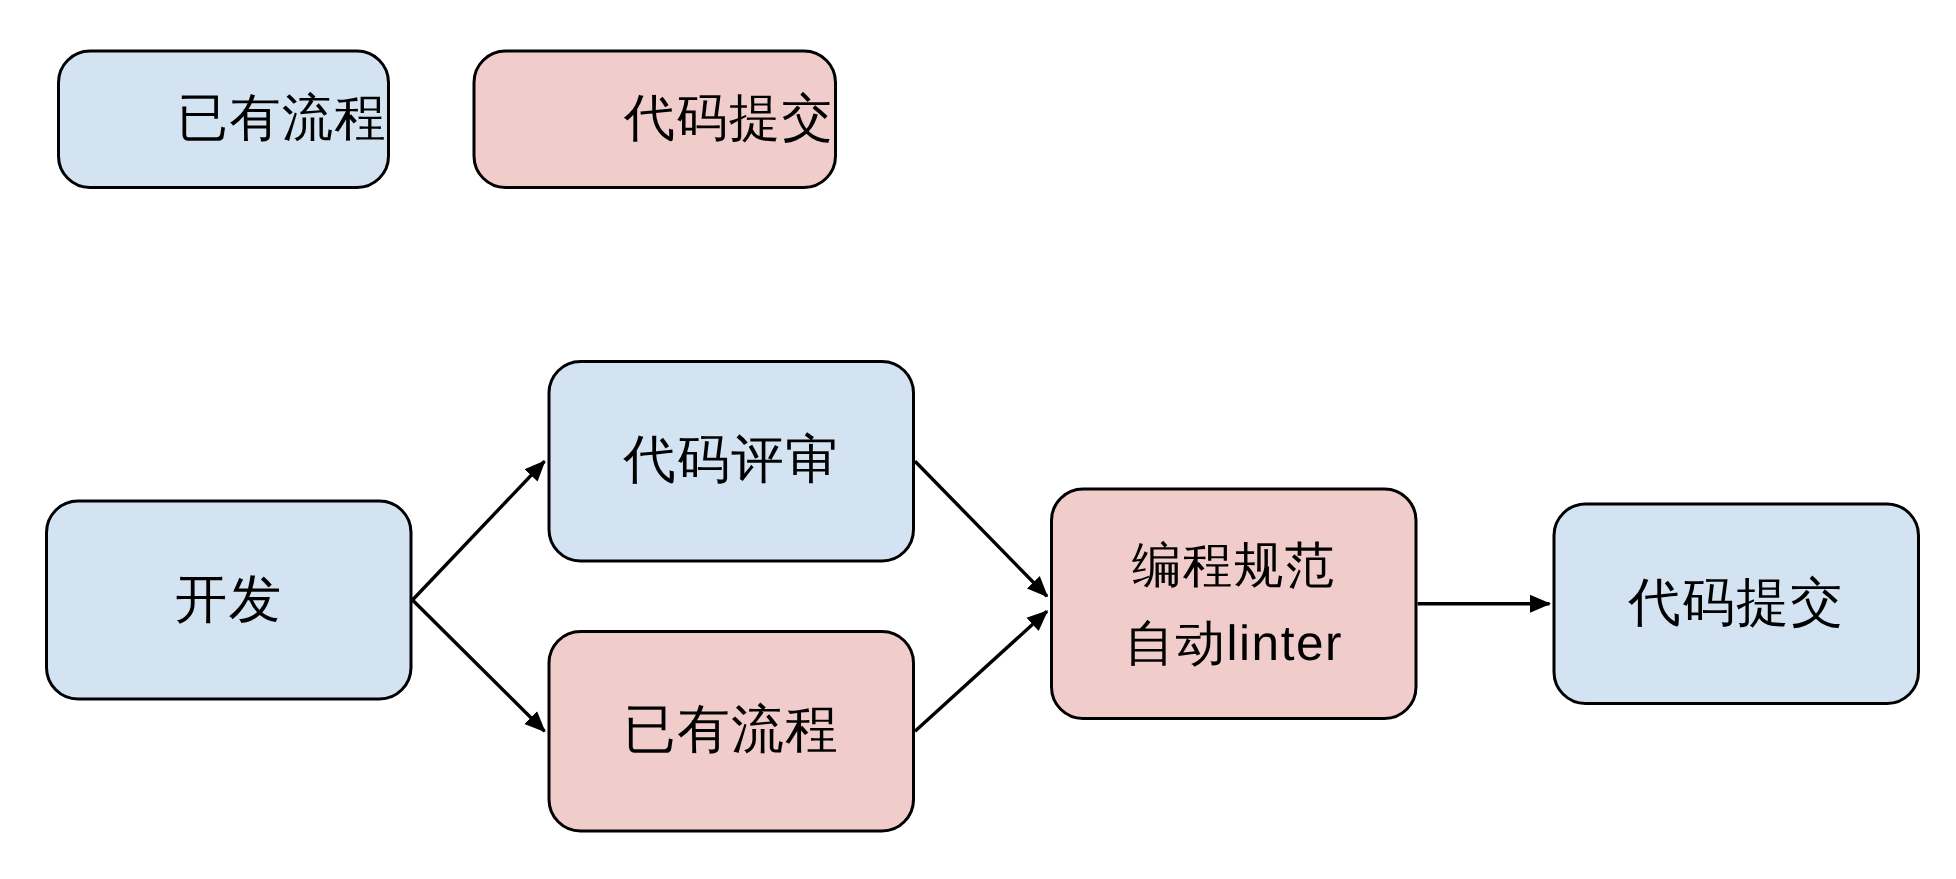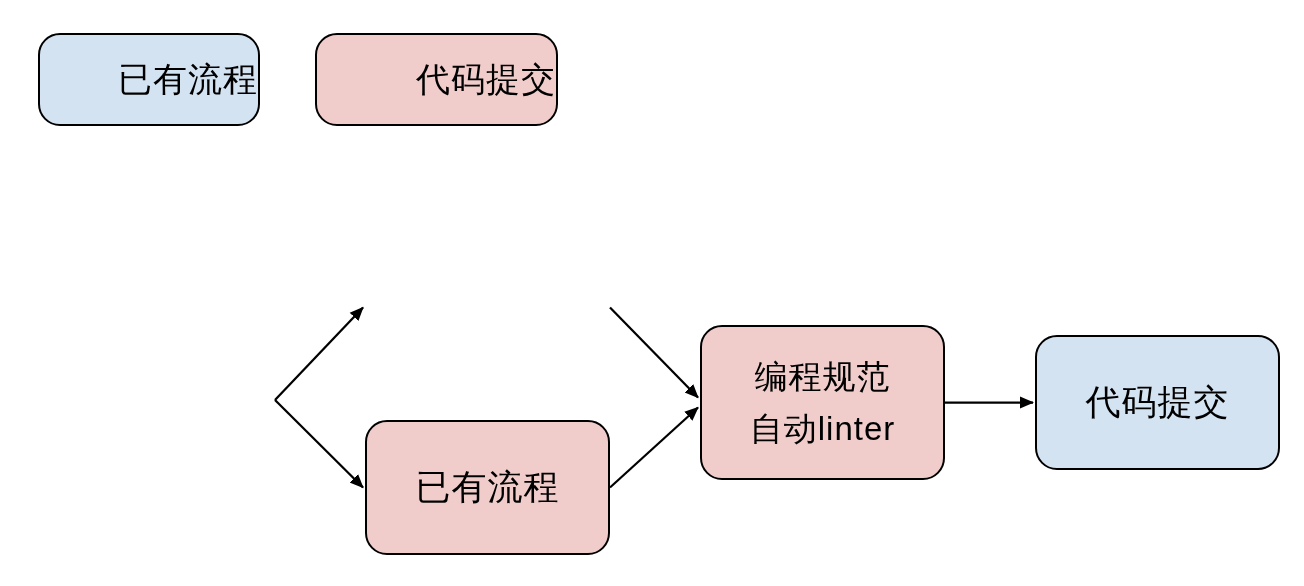--- a/index.html
+++ b/index.html
@@ -73,21 +73,27 @@
     </svg>
 
   <div class="node legend-box existing" style="left:38px; top:33px; width:222px; height:93px;">
     <span class="label">已有流程</span>
   </div>
 
   <div class="node legend-box new" style="left:315px; top:33px; width:243px; height:93px;">
     <span class="label">代码提交</span>
   </div>
 
+  <div class="node existing" style="left:30px; top:333px; width:245px; height:134px;">
+    <span class="label">开发</span>
+  </div>
 
+  <div class="node existing" style="left:365px; top:240px; width:245px; height:135px;">
+    <span class="label">代码评审</span>
+  </div>
 
   <div class="node new" style="left:365px; top:420px; width:245px; height:135px;">
     <span class="label">已有流程</span>
   </div>
 
   <div class="node new" style="left:700px; top:325px; width:245px; height:155px; font-size:33px;">
     <span class="label">编程规范
 自动linter</span>
   </div>
 

